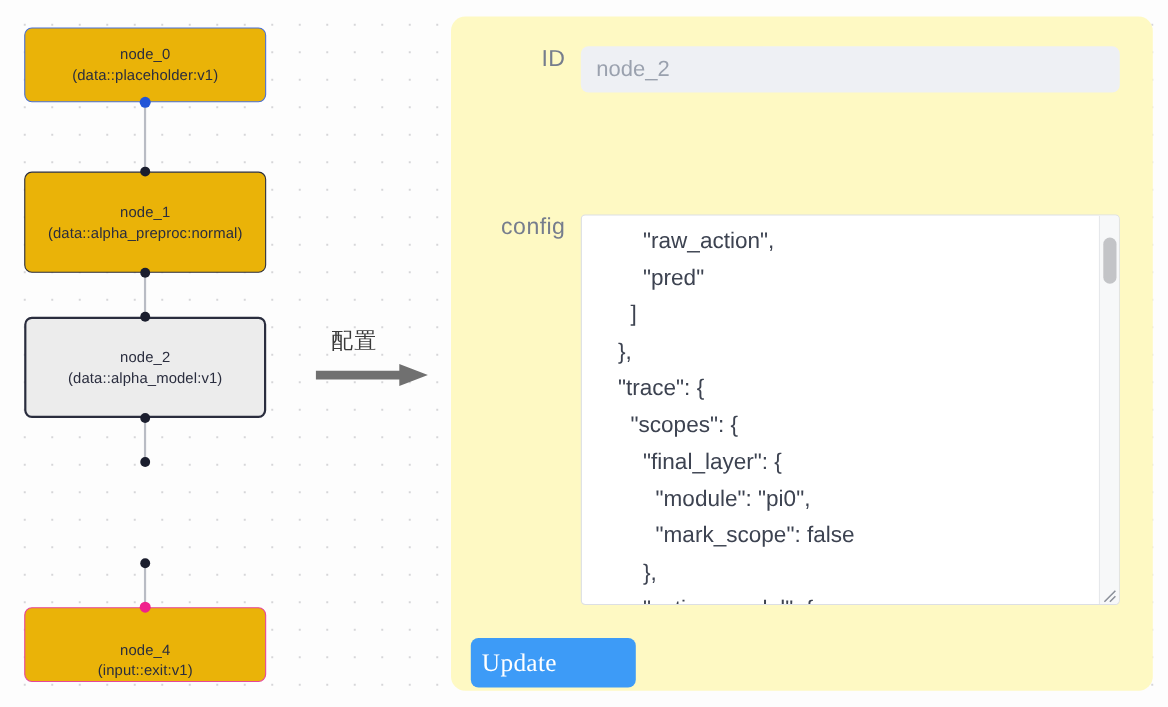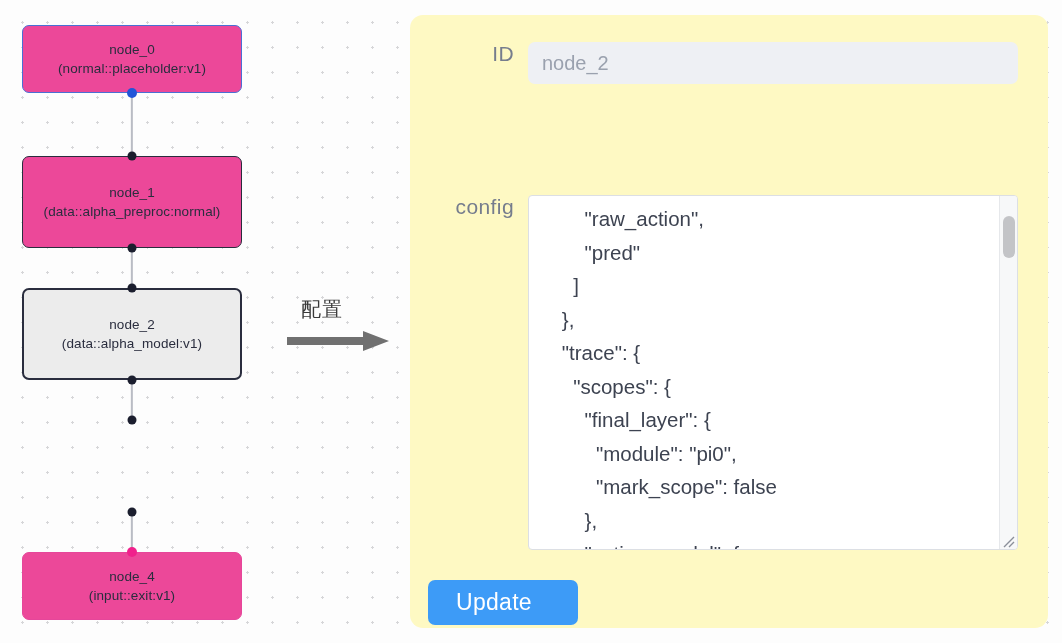--- a/index.html
+++ b/index.html
@@ -29,36 +29,36 @@
   }
 
   
   .flow-layer {
     position: absolute;
     left: 0; top: 0;
     width: 400px; height: 643px;
   }
   .node {
     position: absolute;
-    background: #ec4899;
+    background: #eab308;
     border: 1.6px solid #2a2d3e;
     border-radius: 7px;
     display: flex;
     align-items: center;
     justify-content: center;
     text-align: center;
     color: #2a2d3e;
     font-size: 13.5px;
     line-height: 19px;
     letter-spacing: .1px;
     padding: 0 6px;
   }
   .node .node-text { display: block; width: 100%; }
   .node.is-input   { border-color: #4a6fd4; }
-  .node.is-output  { border-color: #e6469a; }
+  .node.is-output  { border-color: #e6469a; align-items: flex-end; }
   .node.is-selected{ background: #ececec; border-color: #2a2d3e; border-width: 2px; }
 
   .handle {
     position: absolute;
     width: 9px; height: 9px;
     border-radius: 50%;
     background: #1b1e2e;
     transform: translate(-50%, -50%);
     z-index: 6;
   }
@@ -184,44 +184,44 @@
   }
 
   .update-button {
     position: absolute;
     left: 428px; top: 580px;
     width: 150px; height: 45px;
     background: #3d9bf7;
     color: #ffffff;
     border: none;
     border-radius: 7px;
-    font-family: Liberation Sans, sans-serif;
+    font-family: Liberation Serif, serif;
     font-size: 23px;
     letter-spacing: .3px;
     text-align: left;
-    padding-left: 28px;
+    padding-left: 10px;
     cursor: pointer;
   }
 </style>
 </head>
 <body>
 
 <div id="root">
 
   <div class="grid-canvas"></div>
 
   <div class="flow-layer">
 
     <div class="edge" style="left:132px; top:93px; height:63px;"></div>
     <div class="edge" style="left:132px; top:248px; height:40px;"></div>
     <div class="edge" style="left:132px; top:380px; height:40px;"></div>
     <div class="edge" style="left:132px; top:512px; height:40px;"></div>
 
     <div class="node is-input" style="left:22px; top:25px; width:220px; height:68px;">
-      <span class="node-text"><span>node_0</span><br><span>(normal::placeholder:v1)</span></span>
+      <span class="node-text"><span>node_0</span><br><span>(data::placeholder:v1)</span></span>
     </div>
     <div class="handle h-blue" style="left:132px; top:93px;"></div>
 
     <div class="node" style="left:22px; top:156px; width:220px; height:92px;">
       <span class="node-text"><span>node_1</span><br><span>(data::alpha_preproc:normal)</span></span>
     </div>
     <div class="handle" style="left:132px; top:156px;"></div>
     <div class="handle" style="left:132px; top:248px;"></div>
 
     <div class="node is-selected" style="left:22px; top:288px; width:220px; height:92px;">

